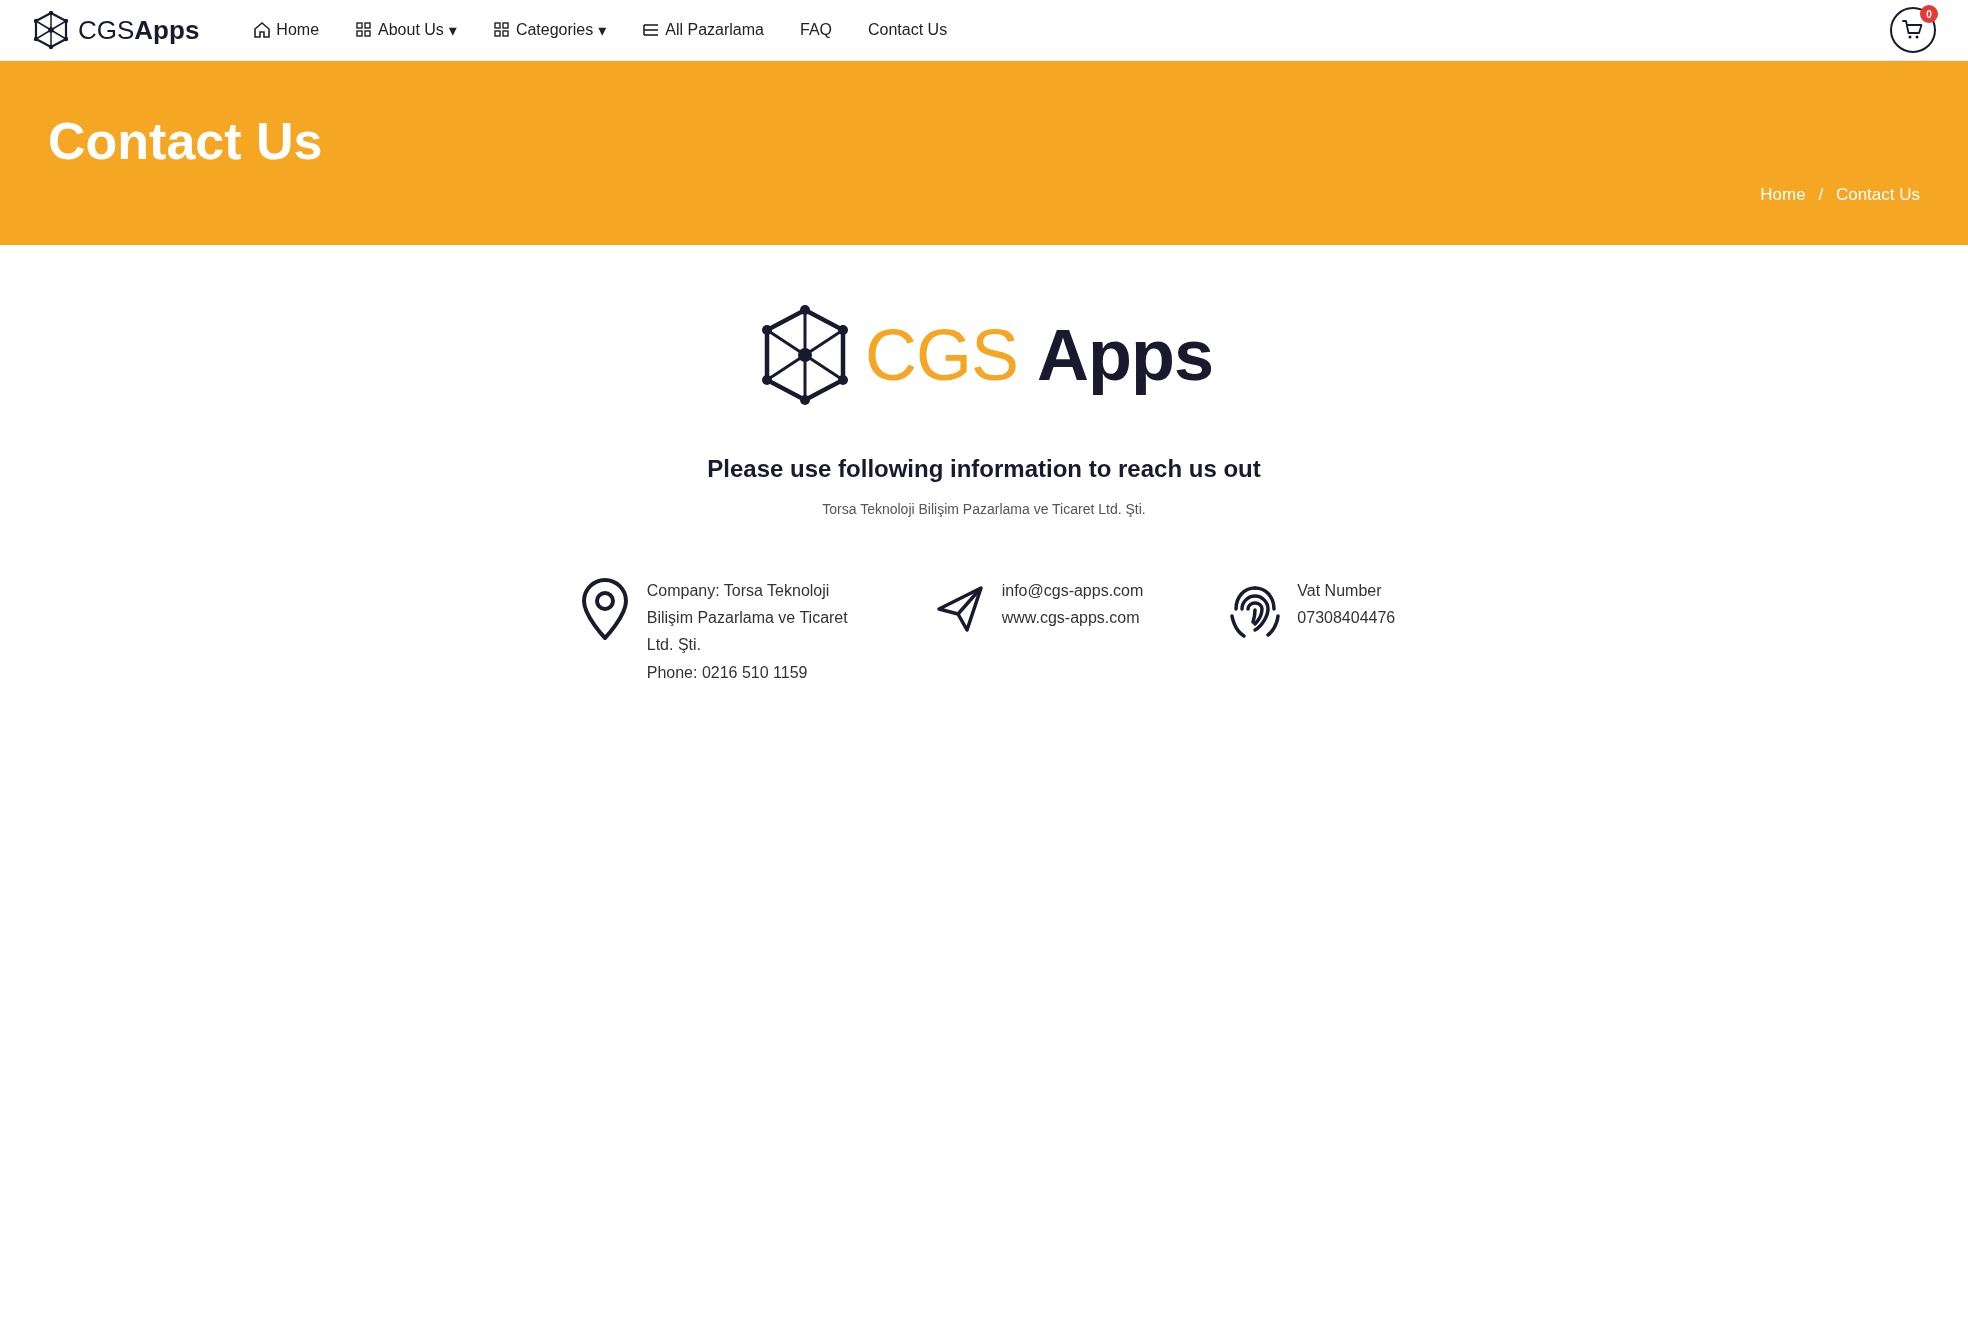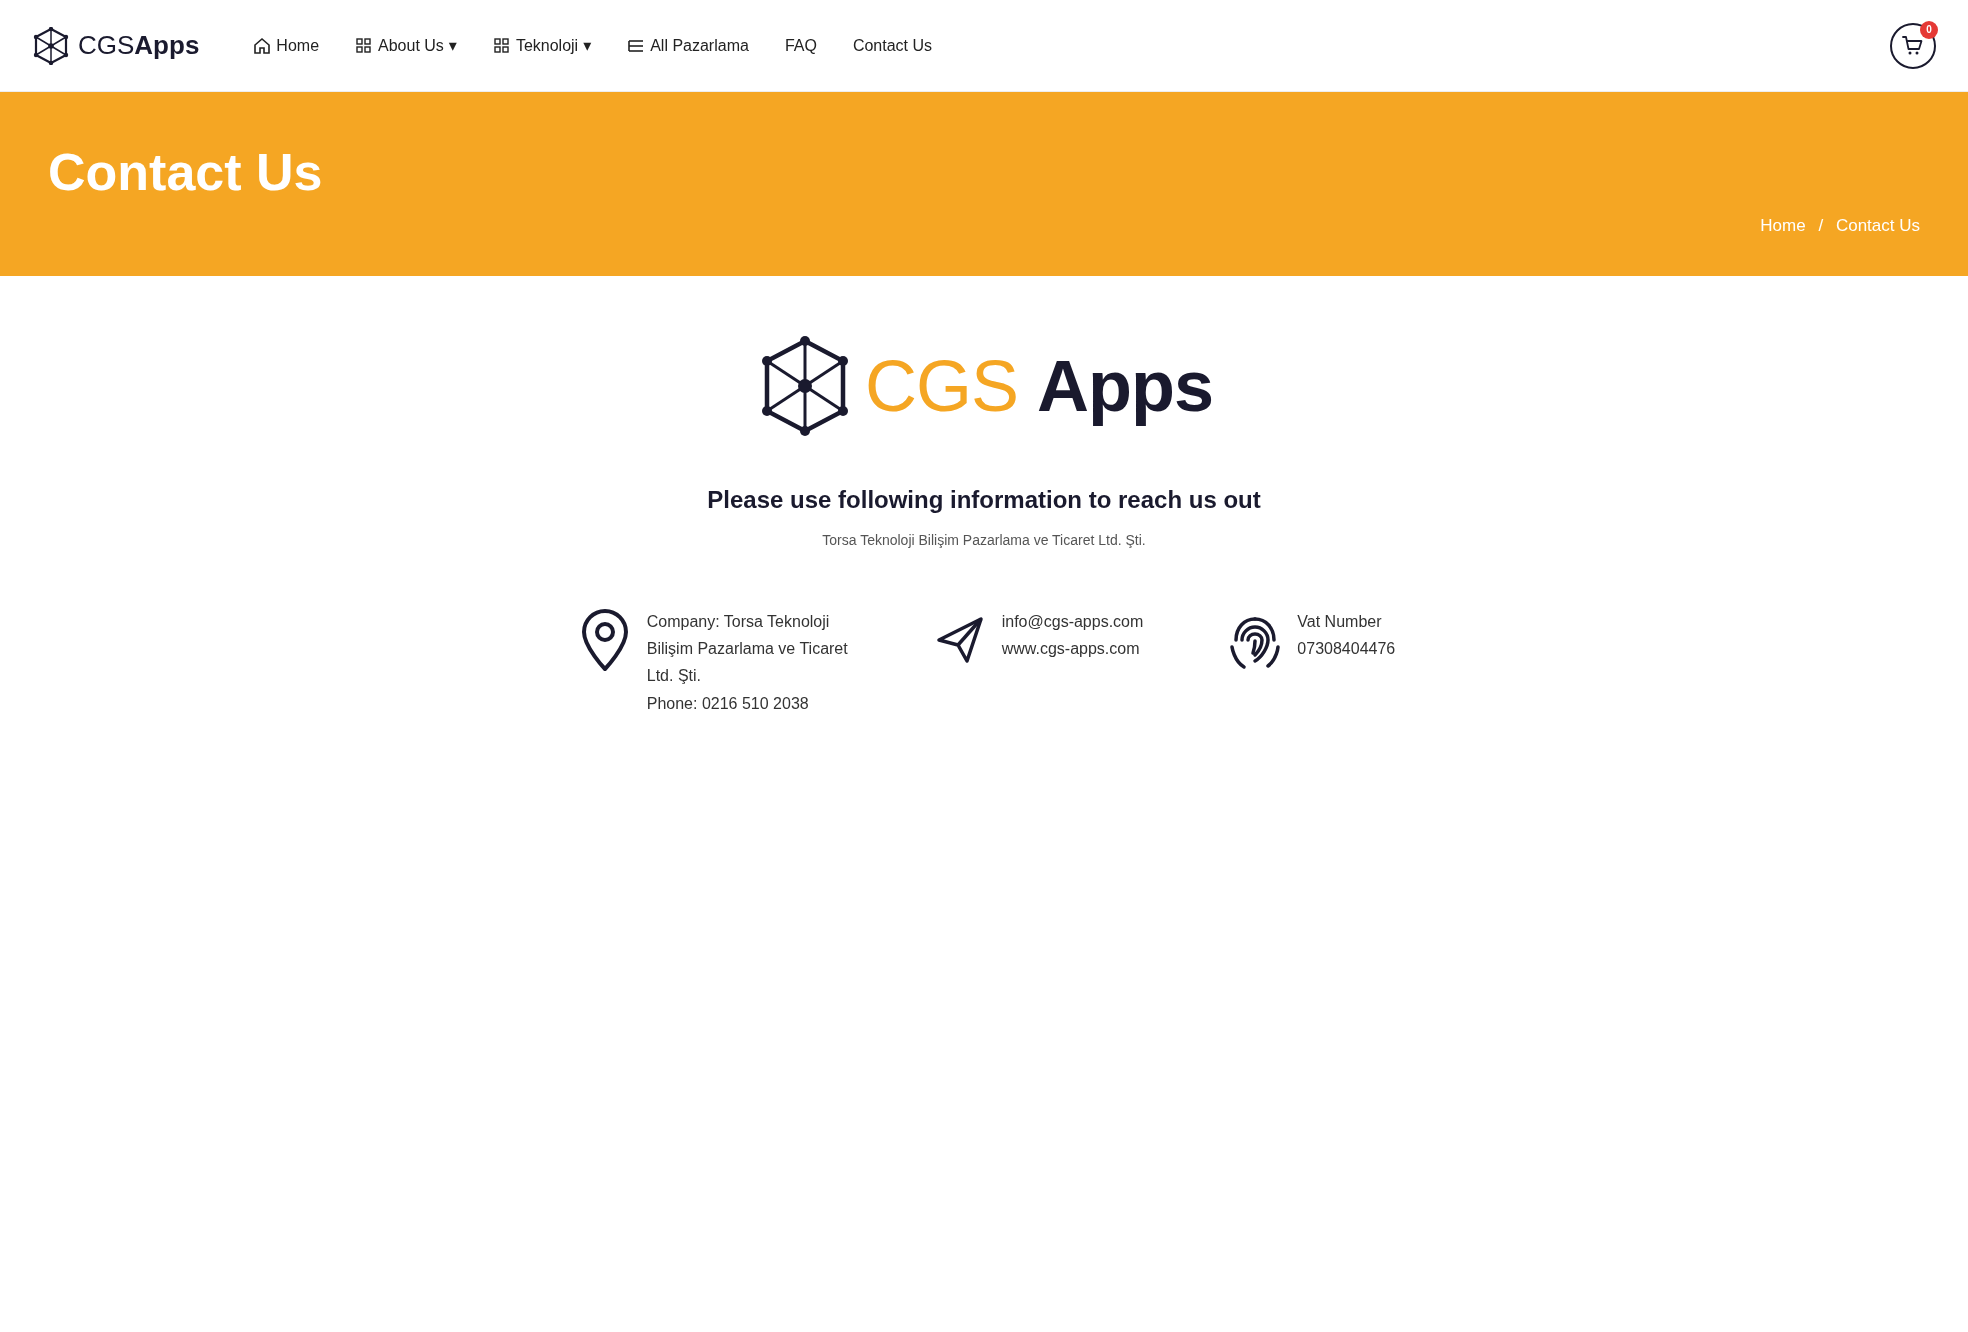--- a/index.html
+++ b/index.html
@@ -4,21 +4,21 @@
   <style>
     * { margin: 0; padding: 0; box-sizing: border-box; }
     body { font-family: Arial, sans-serif; background: #fff; }
 
     
     .navbar {
       display: flex;
       align-items: center;
       background: #fff;
       padding: 0 32px;
-      height: 92px;
+      height: 61px;
       border-bottom: 1px solid #eee;
     }
     .navbar-brand {
       display: flex;
       align-items: center;
       text-decoration: none;
       margin-right: 40px;
     }
     .brand-logo-icon {
       width: 38px;
@@ -233,21 +233,21 @@
 
     <a class="nav-item" href="#">
       <span class="nav-icon">
         <svg width="16" height="16" viewBox="0 0 16 16" fill="none">
           <rect x="1" y="1" width="5" height="5" stroke="#222" stroke-width="1.4" fill="none"></rect>
           <rect x="9" y="1" width="5" height="5" stroke="#222" stroke-width="1.4" fill="none"></rect>
           <rect x="1" y="9" width="5" height="5" stroke="#222" stroke-width="1.4" fill="none"></rect>
           <rect x="9" y="9" width="5" height="5" stroke="#222" stroke-width="1.4" fill="none"></rect>
         </svg>
       </span>
-      <span>Teknoloji</span>
+      <span>Categories</span>
       <span>▾</span>
     </a>
 
     <a class="nav-item" href="#">
       <span class="nav-icon">
         <svg width="18" height="14" viewBox="0 0 18 14" fill="none">
           <line x1="2" y1="2" x2="16" y2="2" stroke="#222" stroke-width="1.6"></line>
           <line x1="2" y1="7" x2="16" y2="7" stroke="#222" stroke-width="1.6"></line>
           <line x1="2" y1="12" x2="16" y2="12" stroke="#222" stroke-width="1.6"></line>
           <line x1="2" y1="2" x2="2" y2="12" stroke="#222" stroke-width="1.6"></line>
@@ -313,21 +313,21 @@
       <div class="card-icon">
         <svg width="52" height="62" viewBox="0 0 52 62" fill="none">
           <path d="M26 2C14.4 2 5 11.4 5 23C5 38 26 60 26 60C26 60 47 38 47 23C47 11.4 37.6 2 26 2Z" stroke="#1a1a2e" stroke-width="4" fill="none"></path>
           <circle cx="26" cy="23" r="8" stroke="#1a1a2e" stroke-width="4" fill="none"></circle>
         </svg>
       </div>
       <div class="card-text">
         <div>Company: Torsa Teknoloji</div>
         <div>Bilişim Pazarlama ve Ticaret</div>
         <div>Ltd. Şti.</div>
-        <div>Phone: 0216 510 2038</div>
+        <div>Phone: 0216 510 1159</div>
       </div>
     </div>
 
     <div class="contact-card">
       <div class="card-icon">
         <svg width="58" height="58" viewBox="0 0 58 58" fill="none">
 
           <path d="M8 29 L50 8 L36 50 L27 34 L8 29Z" stroke="#1a1a2e" stroke-width="3.5" stroke-linejoin="round" fill="none"></path>
           <line x1="27" y1="34" x2="50" y2="8" stroke="#1a1a2e" stroke-width="3.5"></line>
         </svg>

